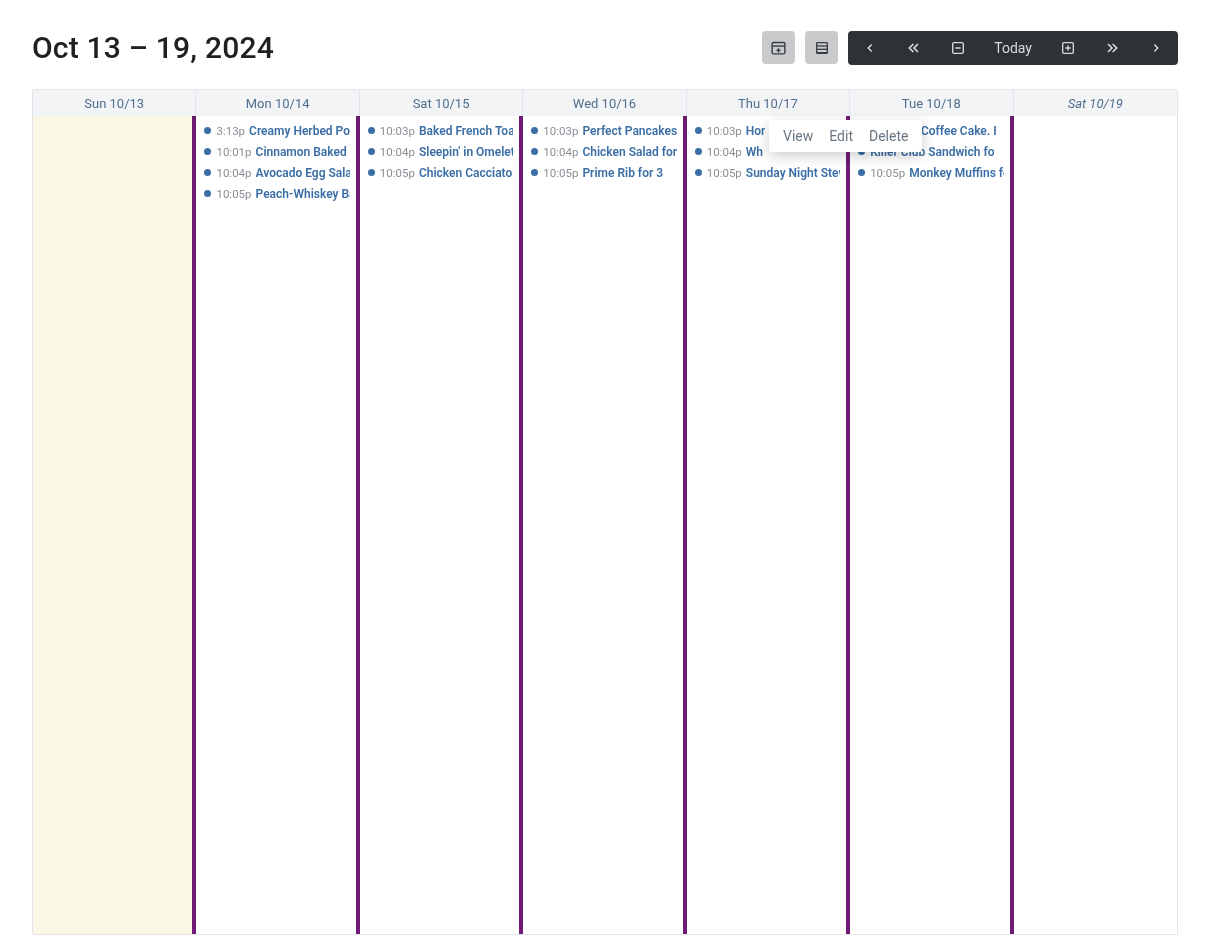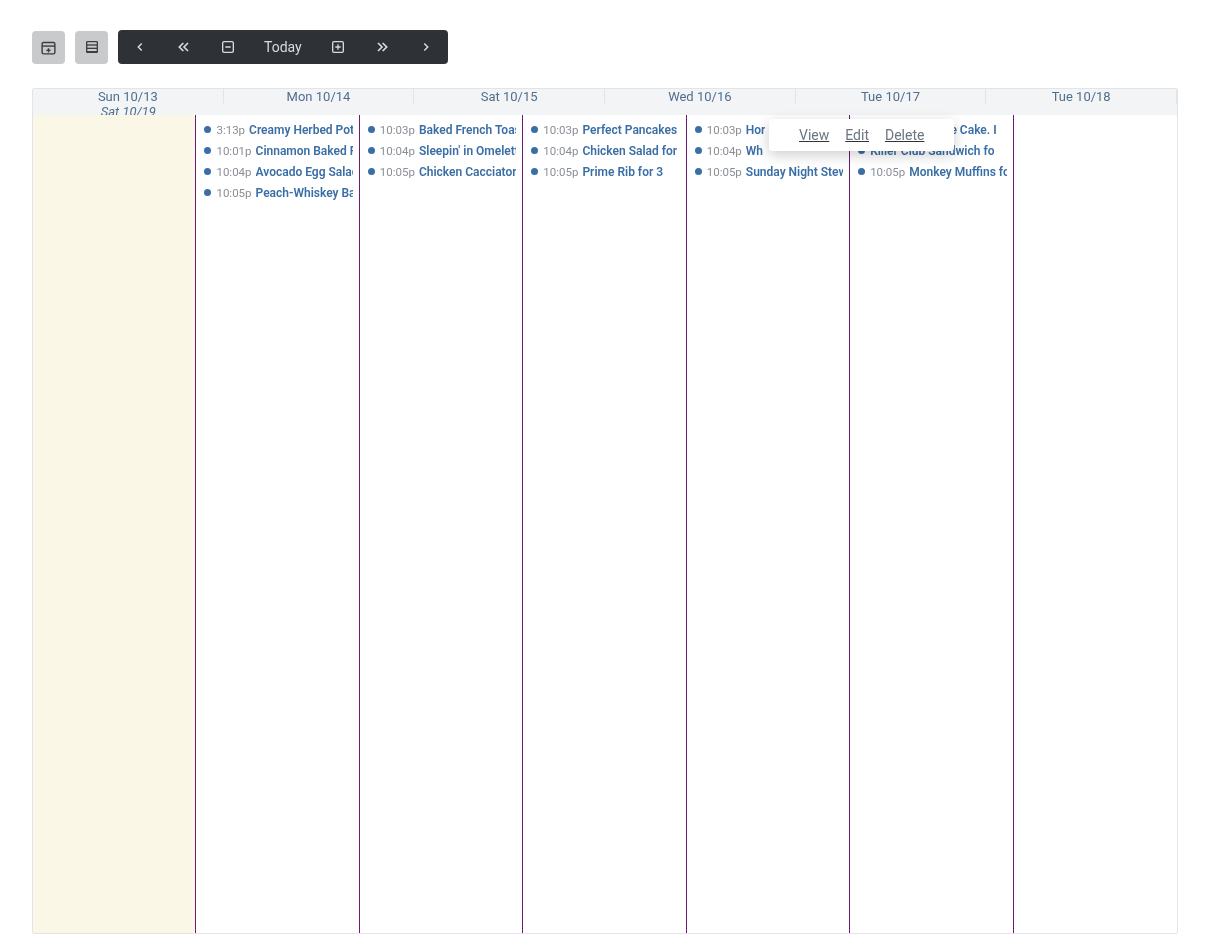--- a/index.html
+++ b/index.html
@@ -69,41 +69,41 @@
       font-size: 14px;
       cursor: pointer;
     }
     .calendar-wrap {
       border: 1px solid #e1e4e8;
       border-radius: 2px;
       overflow: hidden;
     }
     .day-headers {
       display: grid;
-      grid-template-columns: repeat(6, 1fr);
+      grid-template-columns: repeat(7, 1fr);
       background: #f3f4f5;
       height: 26px;
     }
     .day-header {
       display: flex;
       align-items: center;
       justify-content: center;
       font-size: 13px;
       color: #4f6f8f;
       border-right: 1px solid #e1e4e8;
       cursor: pointer;
     }
     .day-header:last-child { border-right: none; font-style: italic; }
     .day-cells {
       display: grid;
       grid-template-columns: repeat(7, 1fr);
       height: 818px;
     }
     .day-cell {
-      border-right: 1px solid #701a75;
+      border-right: 4px solid #701a75;
       padding: 4px 0 0 0;
       overflow: hidden;
       position: relative;
       background: #fff;
     }
     .day-cell:last-child { border-right: none; }
     .day-cell.today {
       background: #faf7e6;
     }
     .event-row {
@@ -134,37 +134,37 @@
       color: #3a6ea5;
       font-weight: 600;
       overflow: hidden;
       text-overflow: clip;
     }
     .popover {
       position: absolute;
       background: #ffffff;
       border-radius: 3px;
       box-shadow: 0 4px 14px rgba(0,0,0,0.2);
-      padding: 8px 30px;
+      padding: 8px 14px;
       display: flex;
       gap: 16px;
       z-index: 10;
       font-size: 14px;
-      text-decoration: underline;
     }
     .popover-item {
       color: #6a7681;
       cursor: pointer;
     }
     svg { display: block; }
   </style>
 </head>
 <body>
 
 <div class="header">
+  <h1 class="page-title">Oct 13 – 19, 2024</h1>
 
   <div class="toolbar">
     <div class="icon-btn">
       <svg width="17" height="17" viewBox="0 0 24 24" fill="none" stroke="currentColor" stroke-width="2">
         <rect x="3" y="5" width="18" height="16" rx="2"></rect>
         <line x1="3" y1="10" x2="21" y2="10"></line>
         <line x1="12" y1="13" x2="12" y2="19"></line>
         <line x1="9" y1="16" x2="15" y2="16"></line>
       </svg>
     </div>
@@ -217,21 +217,21 @@
     </div>
   </div>
 </div>
 
 <div class="calendar-wrap" style="position:relative;">
   <div class="day-headers" id="day-headers">
       <div class="day-header">Sun 10/13</div>
       <div class="day-header">Mon 10/14</div>
       <div class="day-header">Sat 10/15</div>
       <div class="day-header">Wed 10/16</div>
-      <div class="day-header">Tue 10/17</div>
+      <div class="day-header">Thu 10/17</div>
       <div class="day-header">Tue 10/18</div>
       <div class="day-header">Sat 10/19</div>
     </div>
   <div class="day-cells" id="day-cells">
       <div class="day-cell today"></div>
       <div class="day-cell">
         <div class="event-row">
           <span class="event-dot"></span>
           <span class="event-time">3:13p</span>
           <span class="event-title">Creamy Herbed Potatoes</span>

